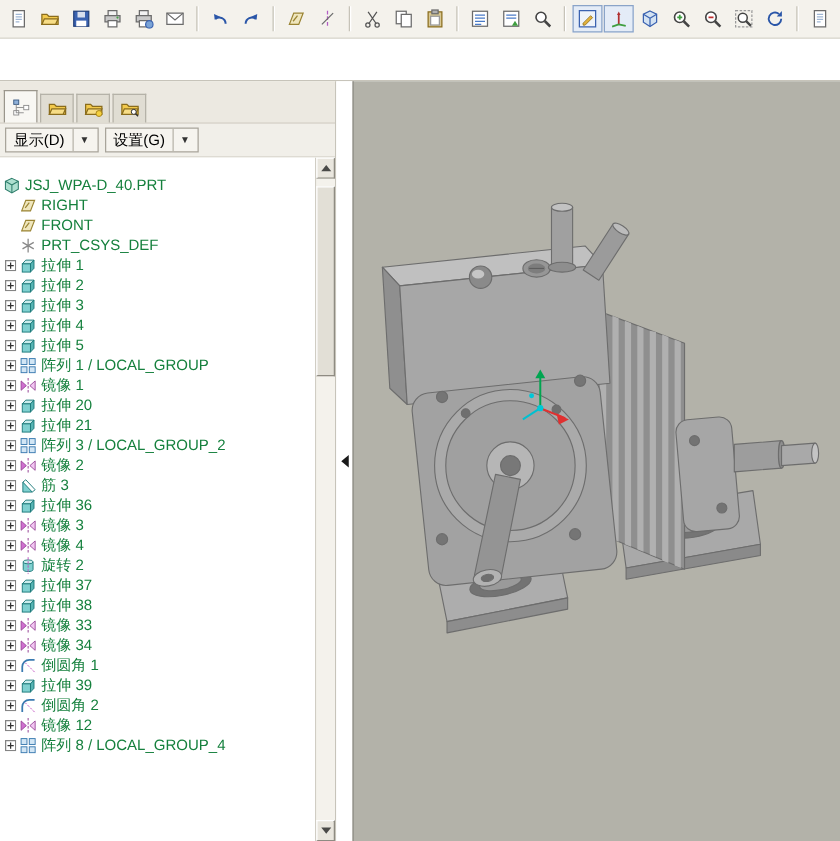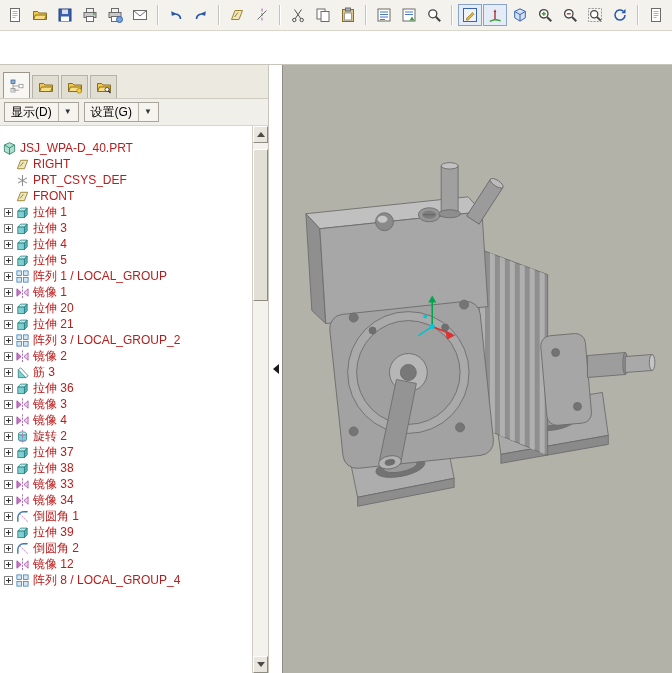--- a/index.html
+++ b/index.html
@@ -32,21 +32,21 @@
   .dd-btn{height:20px;display:flex;align-items:center;gap:6px;padding:0 6px;background:#f6f4ef;
           border:1px solid #a8a49a;font-size:12px;margin:0;font-family:inherit}
   .dd-caret{font-size:8px;color:#333;border-left:1px solid #b8b4aa;padding-left:5px;line-height:18px}
 
   .tree-wrap{flex:1;display:flex;background:#ffffff;overflow:hidden}
   .tree{flex:1;padding:14px 0 0 2px;overflow:hidden}
   .trow{height:16px;display:flex;align-items:center;white-space:nowrap}
   .lead{width:13px;flex:0 0 13px;display:flex;align-items:center;justify-content:center}
   .exp{width:9px;height:9px;display:block}
   .tic{width:15px;height:15px;flex:0 0 15px;margin-right:3px;display:block}
-  .tlabel{color:#b91c1c}
+  .tlabel{color:#15803d}
 
   
   .vscroll{width:15px;flex:0 0 15px;background:#f0eee8;border-left:1px solid #d0cdc4;
            display:flex;flex-direction:column}
   .sb-btn{height:15px;flex:0 0 15px;background:#e9e6de;border:1px solid;
           border-color:#ffffff #8e8b82 #8e8b82 #ffffff;display:flex;align-items:center;justify-content:center}
   .arr-up{width:0;height:0;border-left:4px solid transparent;border-right:4px solid transparent;
           border-bottom:5px solid #4a4a48}
   .arr-down{width:0;height:0;border-left:4px solid transparent;border-right:4px solid transparent;
             border-top:5px solid #4a4a48}
@@ -304,45 +304,59 @@
             <span class="lead"></span>
             <svg class="tic" viewBox="0 0 16 16">
               <path d="M2.5 12.5l3.5-9h7.5l-3.5 9z" fill="#efe6bd" stroke="#9a8433"></path>
               <path d="M5.5 10l3.5-4.5" stroke="#9a8433" fill="none"></path>
             </svg>
             <span class="tlabel">RIGHT</span>
           </div>
           <div class="trow">
             <span class="lead"></span>
             <svg class="tic" viewBox="0 0 16 16">
-              <path d="M8 2.2v11.6M3.2 5.2l9.6 5.6M12.8 5.2L3.2 10.8" stroke="#8a8a8a" stroke-width="1.1" fill="none"></path>
-            </svg>
-            <span class="tlabel">PRT_CSYS_DEF</span>
-          </div>
-          <div class="trow">
-            <span class="lead"></span>
-            <svg class="tic" viewBox="0 0 16 16">
               <path d="M2.5 12.5l3.5-9h7.5l-3.5 9z" fill="#efe6bd" stroke="#9a8433"></path>
               <path d="M5.5 10l3.5-4.5" stroke="#9a8433" fill="none"></path>
             </svg>
             <span class="tlabel">FRONT</span>
           </div>
           <div class="trow">
+            <span class="lead"></span>
+            <svg class="tic" viewBox="0 0 16 16">
+              <path d="M8 2.2v11.6M3.2 5.2l9.6 5.6M12.8 5.2L3.2 10.8" stroke="#8a8a8a" stroke-width="1.1" fill="none"></path>
+            </svg>
+            <span class="tlabel">PRT_CSYS_DEF</span>
+          </div>
+          <div class="trow">
             <span class="lead">
               <svg class="exp" viewBox="0 0 9 9">
                 <rect x="0.5" y="0.5" width="8" height="8" fill="#ffffff" stroke="#848484"></rect>
                 <path d="M2 4.5h5M4.5 2v5" stroke="#333333" stroke-width="1" fill="none"></path>
               </svg>
             </span>
             <svg class="tic" viewBox="0 0 16 16">
               <path d="M3 6.5l3-3.2h7l-3 3.2z" fill="#c9eded" stroke="#1d7a7a" stroke-width="0.8"></path>
               <rect x="3" y="6.5" width="7" height="7" fill="#7fd0d0" stroke="#1d7a7a" stroke-width="0.8"></rect>
               <path d="M10 13.5l3-3.2v-7l-3 3.2z" fill="#58b4b4" stroke="#1d7a7a" stroke-width="0.8"></path>
             </svg>
             <span class="tlabel">拉伸 1</span>
+          </div>
+          <div class="trow">
+            <span class="lead">
+              <svg class="exp" viewBox="0 0 9 9">
+                <rect x="0.5" y="0.5" width="8" height="8" fill="#ffffff" stroke="#848484"></rect>
+                <path d="M2 4.5h5M4.5 2v5" stroke="#333333" stroke-width="1" fill="none"></path>
+              </svg>
+            </span>
+            <svg class="tic" viewBox="0 0 16 16">
+              <path d="M3 6.5l3-3.2h7l-3 3.2z" fill="#c9eded" stroke="#1d7a7a" stroke-width="0.8"></path>
+              <rect x="3" y="6.5" width="7" height="7" fill="#7fd0d0" stroke="#1d7a7a" stroke-width="0.8"></rect>
+              <path d="M10 13.5l3-3.2v-7l-3 3.2z" fill="#58b4b4" stroke="#1d7a7a" stroke-width="0.8"></path>
+            </svg>
+            <span class="tlabel">拉伸 2</span>
           </div>
           <div class="trow">
             <span class="lead">
               <svg class="exp" viewBox="0 0 9 9">
                 <rect x="0.5" y="0.5" width="8" height="8" fill="#ffffff" stroke="#848484"></rect>
                 <path d="M2 4.5h5M4.5 2v5" stroke="#333333" stroke-width="1" fill="none"></path>
               </svg>
             </span>
             <svg class="tic" viewBox="0 0 16 16">
               <path d="M3 6.5l3-3.2h7l-3 3.2z" fill="#c9eded" stroke="#1d7a7a" stroke-width="0.8"></path>

